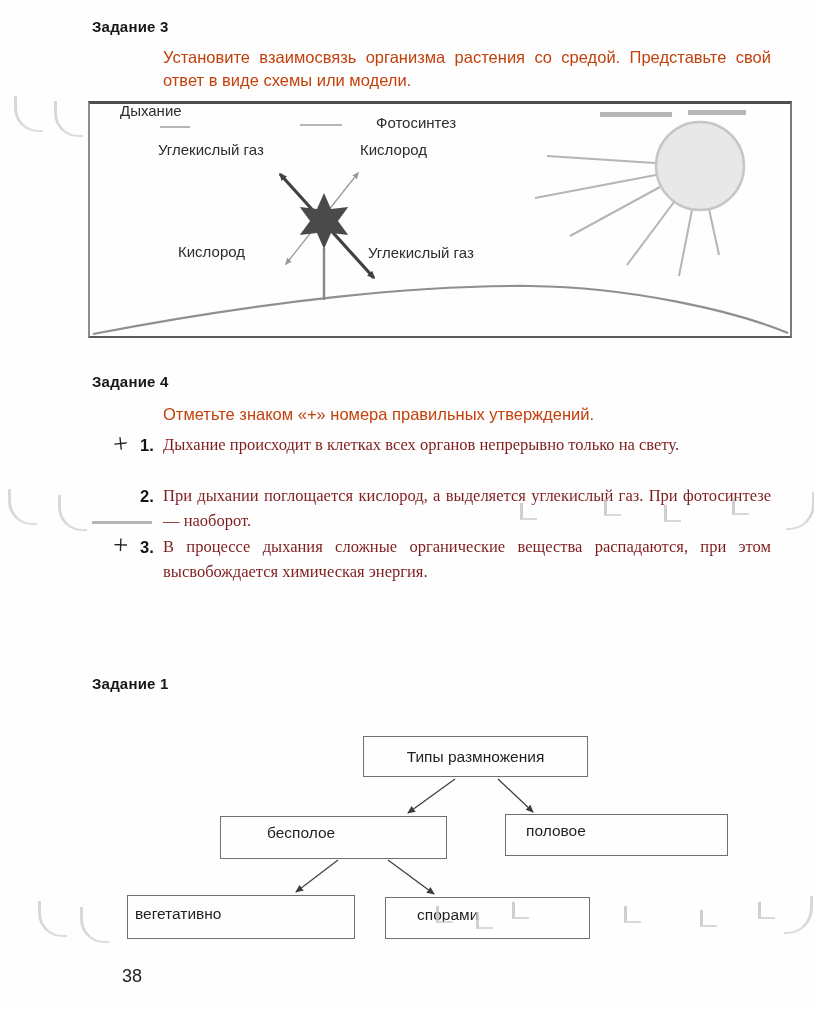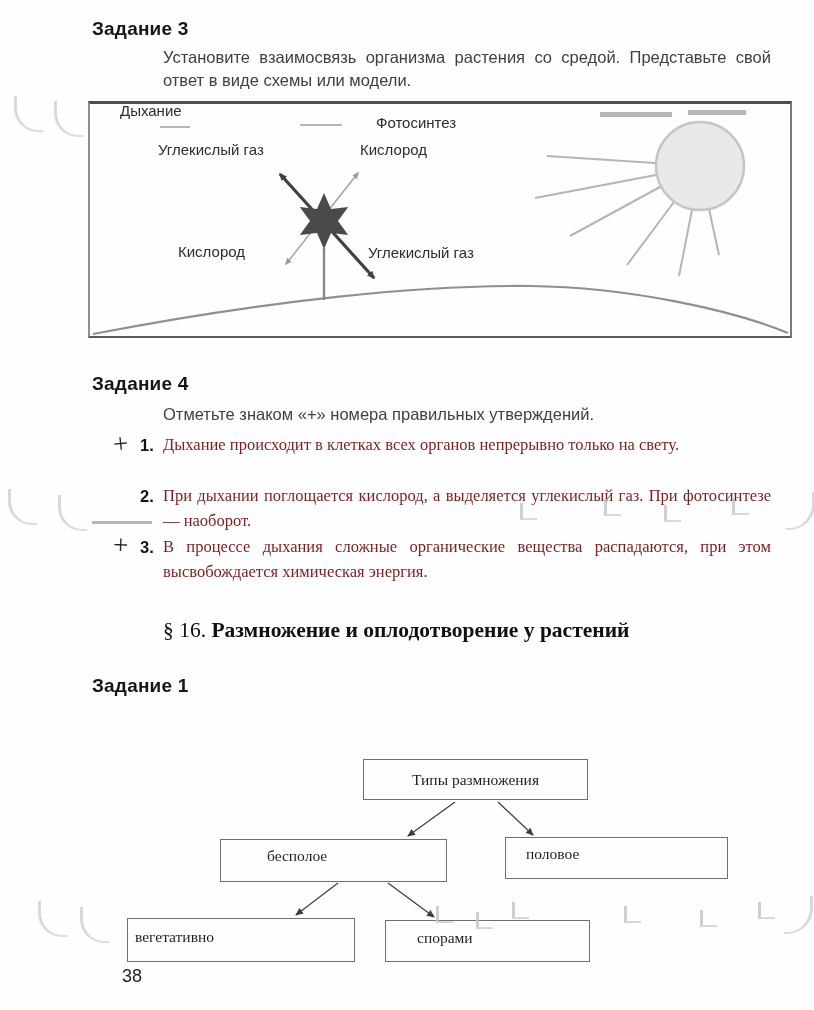--- a/index.html
+++ b/index.html
@@ -1,20 +1,20 @@
 <!DOCTYPE html>
 <html lang="ru"><head>
 <meta charset="utf-8">
 <style>
   html,body{margin:0;padding:0;}
   body{width:814px;height:1010px;background:#ffffff;font-family:"Liberation Sans",sans-serif;color:#1d1d1d;}
   .page{position:relative;width:814px;height:1010px;overflow:hidden;background:#fefefe;}
 
-  .task-title{position:absolute;font-size:19px;font-weight:bold;color:#161616;letter-spacing:.2px;}
-  .instr{position:absolute;width:608px;font-size:16.5px;line-height:23px;text-align:justify;color:#404040;}
+  .task-title{position:absolute;font-size:15px;font-weight:bold;color:#161616;letter-spacing:.2px;}
+  .instr{position:absolute;width:608px;font-size:16.5px;line-height:23px;text-align:justify;color:#c2410c;}
 
   
   .diagram{position:absolute;left:88px;top:101px;width:700px;height:232px;
            border-top:3px solid #4e4e4e;border-bottom:2px solid #5a5a5a;
            border-left:2px solid #8e8e8e;border-right:2px solid #7a7a7a;z-index:1;}
   .diagram svg{position:absolute;left:0;top:0;}
   .dlabel{font-family:"Liberation Sans",sans-serif;font-size:15px;fill:#2d2d2d;}
 
   
   .items{position:absolute;left:113px;top:433px;width:658px;z-index:2;}
@@ -24,21 +24,21 @@
   .item .num{width:23px;font-size:16.5px;font-weight:bold;color:#141414;line-height:24px;}
   .item .txt{width:608px;font-family:"Liberation Serif",serif;font-size:16.5px;line-height:24.5px;
              text-align:justify;color:#7f1d1d;}
 
   
   .section-title{position:absolute;left:163px;top:618px;font-family:"Liberation Serif",serif;
                  font-size:21.5px;color:#101010;z-index:2;}
   .section-title .bold{font-weight:bold;}
 
   
-  .flowchart{position:absolute;left:0;top:755px;width:814px;height:212px;z-index:1;font-family:Liberation Serif, serif;}
+  .flowchart{position:absolute;left:0;top:732px;width:814px;height:212px;z-index:1;}
   .fc-box{position:absolute;border:1.5px solid #6f6f6f;box-sizing:border-box;
           font-size:15.5px;color:#1f1f1f;background:rgba(255,255,255,.0);}
   .fc-root{left:363px;top:4px;width:225px;height:41px;display:flex;align-items:center;justify-content:center;}
   .fc-asexual{left:220px;top:84px;width:227px;height:43px;padding:7px 11px 0 46px;}
   .fc-sexual{left:505px;top:82px;width:223px;height:42px;padding:7px 0 4px 20px;}
   .fc-vegetative{left:127px;top:163px;width:228px;height:44px;padding:9px 0 0 7px;}
   .fc-spores{left:385px;top:165px;width:205px;height:42px;padding:8px 0 0 31px;}
   .fc-arrows{position:absolute;left:0;top:0;pointer-events:none;}
 
   .page-number{position:absolute;left:122px;top:966px;font-family:Liberation Sans, sans-serif;
@@ -117,23 +117,20 @@
       <div class="num">2.</div>
       <div class="txt">При дыхании поглощается кислород, а выделяется углекислый газ. При фотосинтезе — наоборот.</div>
     </div>
     <div class="item" style="top:102px;">
       <div class="mark" style="transform:rotate(2deg);">+</div>
       <div class="num">3.</div>
       <div class="txt">В процессе дыхания сложные органические вещества распадаются, при этом высвобождается химическая энергия.</div>
     </div>
   </div>
 
-  <div class="section-title">
-    <span>§ 16. </span><span class="bold">Размножение и оплодотворение у растений</span>
-  </div>
 
   <div class="task-title" style="left:92px;top:675px;">Задание 1</div>
 
 
   <div class="flowchart">
     <svg class="fc-arrows" width="814" height="212" viewBox="0 0 814 212">
       <defs>
         <marker id="mF" markerWidth="10" markerHeight="10" refX="7" refY="3.5" orient="auto" markerUnits="userSpaceOnUse">
           <path d="M0,0 L8,3.5 L0,7 z" fill="#3c3c3c"></path>
         </marker>

